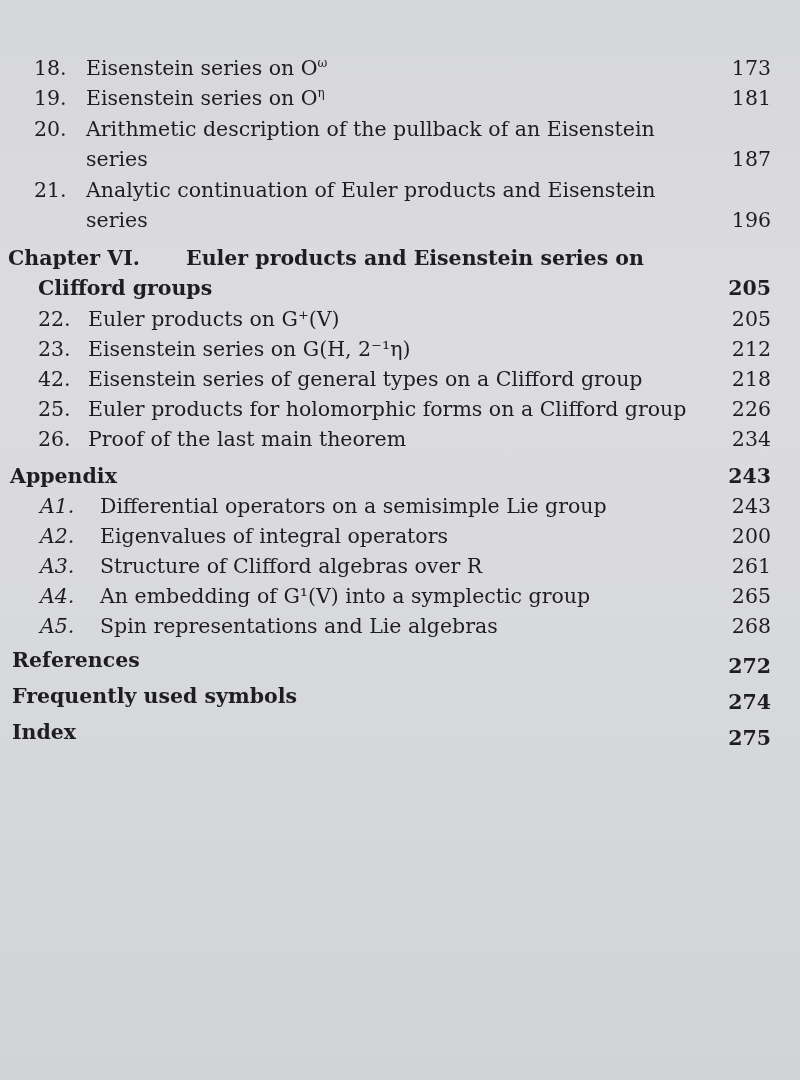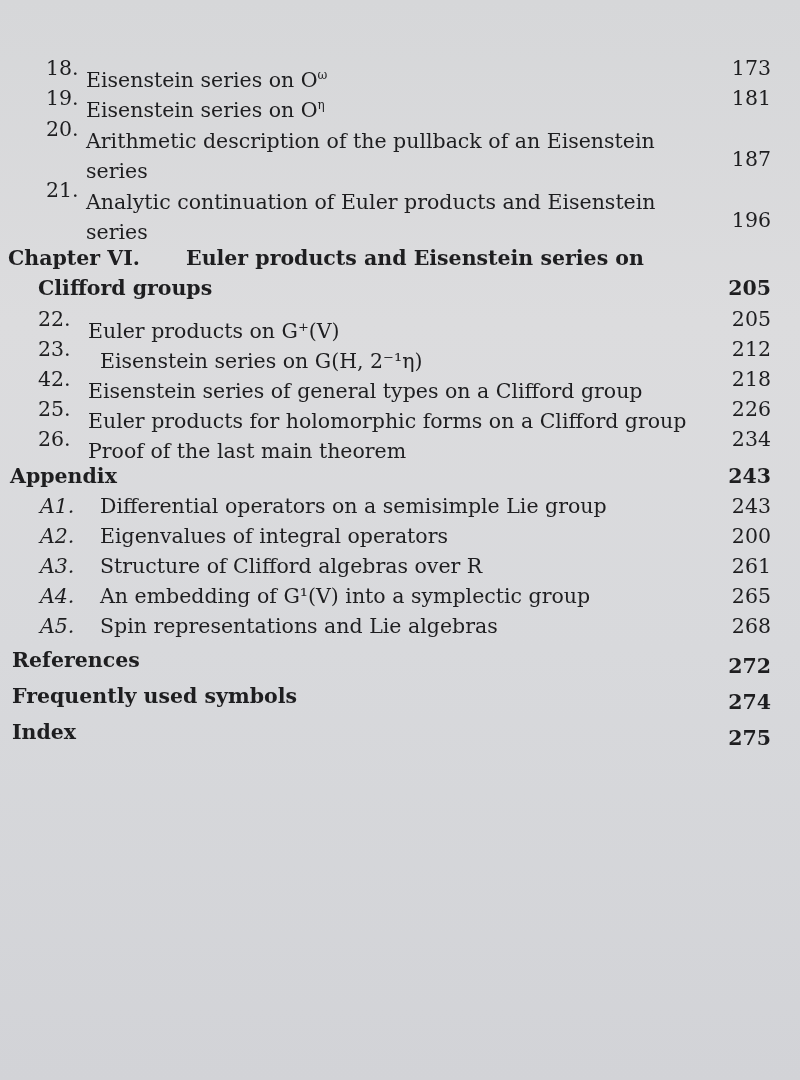--- a/index.html
+++ b/index.html
@@ -9,22 +9,22 @@
     font-family: "DejaVu Serif", "Liberation Serif", serif;
     color: #1e1e20;
     position: relative;
   }
   .page { position: absolute; left: 0; top: 0; width: 800px; height: 1080px; }
   .row { position: absolute; left: 0; width: 800px; font-size: 20.5px; line-height: 24px; white-space: nowrap; }
   .num { position: absolute; text-align: left; }
   .title { position: absolute; }
   .pg { position: absolute; right: 29px; text-align: center; }
   .bold { font-weight: bold; }
-  .sec .num { left: 46px; }
-  .sec .title { left: 86px; margin-top: 12px; }
+  .sec .num { left: 34px; }
+  .sec .title { left: 86px; }
   .app .num { left: 40px; font-style: italic; }
   .app .title { left: 100px; text-align: right; }
   .chap { left: 8px; }
   .chapcont { left: 38px; }
   .ghost {
     position: absolute; left: 0; top: 760px; width: 800px; height: 320px;
     opacity: 0.06; font-size: 18px; line-height: 30px; color: #000;
     overflow: hidden; transform: scaleX(-1);
   }
   sup { font-size: 12px; line-height: 0; }
@@ -70,21 +70,21 @@
     <span class="pg">205</span>
   </div>
 
   <div class="row sec" style="top:307px">
     <span class="num" style="left:38px">22.</span>
     <span class="title" style="left:88px">Euler products on G⁺(V)</span>
     <span class="pg">205</span>
   </div>
   <div class="row sec" style="top:337px">
     <span class="num" style="left:38px">23.</span>
-    <span class="title" style="left:100px">Eisenstein series on G(H, 2⁻¹η)</span>
+    <span class="title" style="left:88px">Eisenstein series on G(H, 2⁻¹η)</span>
     <span class="pg">212</span>
   </div>
   <div class="row sec" style="top:367px">
     <span class="num" style="left:38px">42.</span>
     <span class="title" style="left:88px">Eisenstein series of general types on a Clifford group</span>
     <span class="pg">218</span>
   </div>
   <div class="row sec" style="top:397px">
     <span class="num" style="left:38px">25.</span>
     <span class="title" style="left:88px">Euler products for holomorphic forms on a Clifford group</span>

